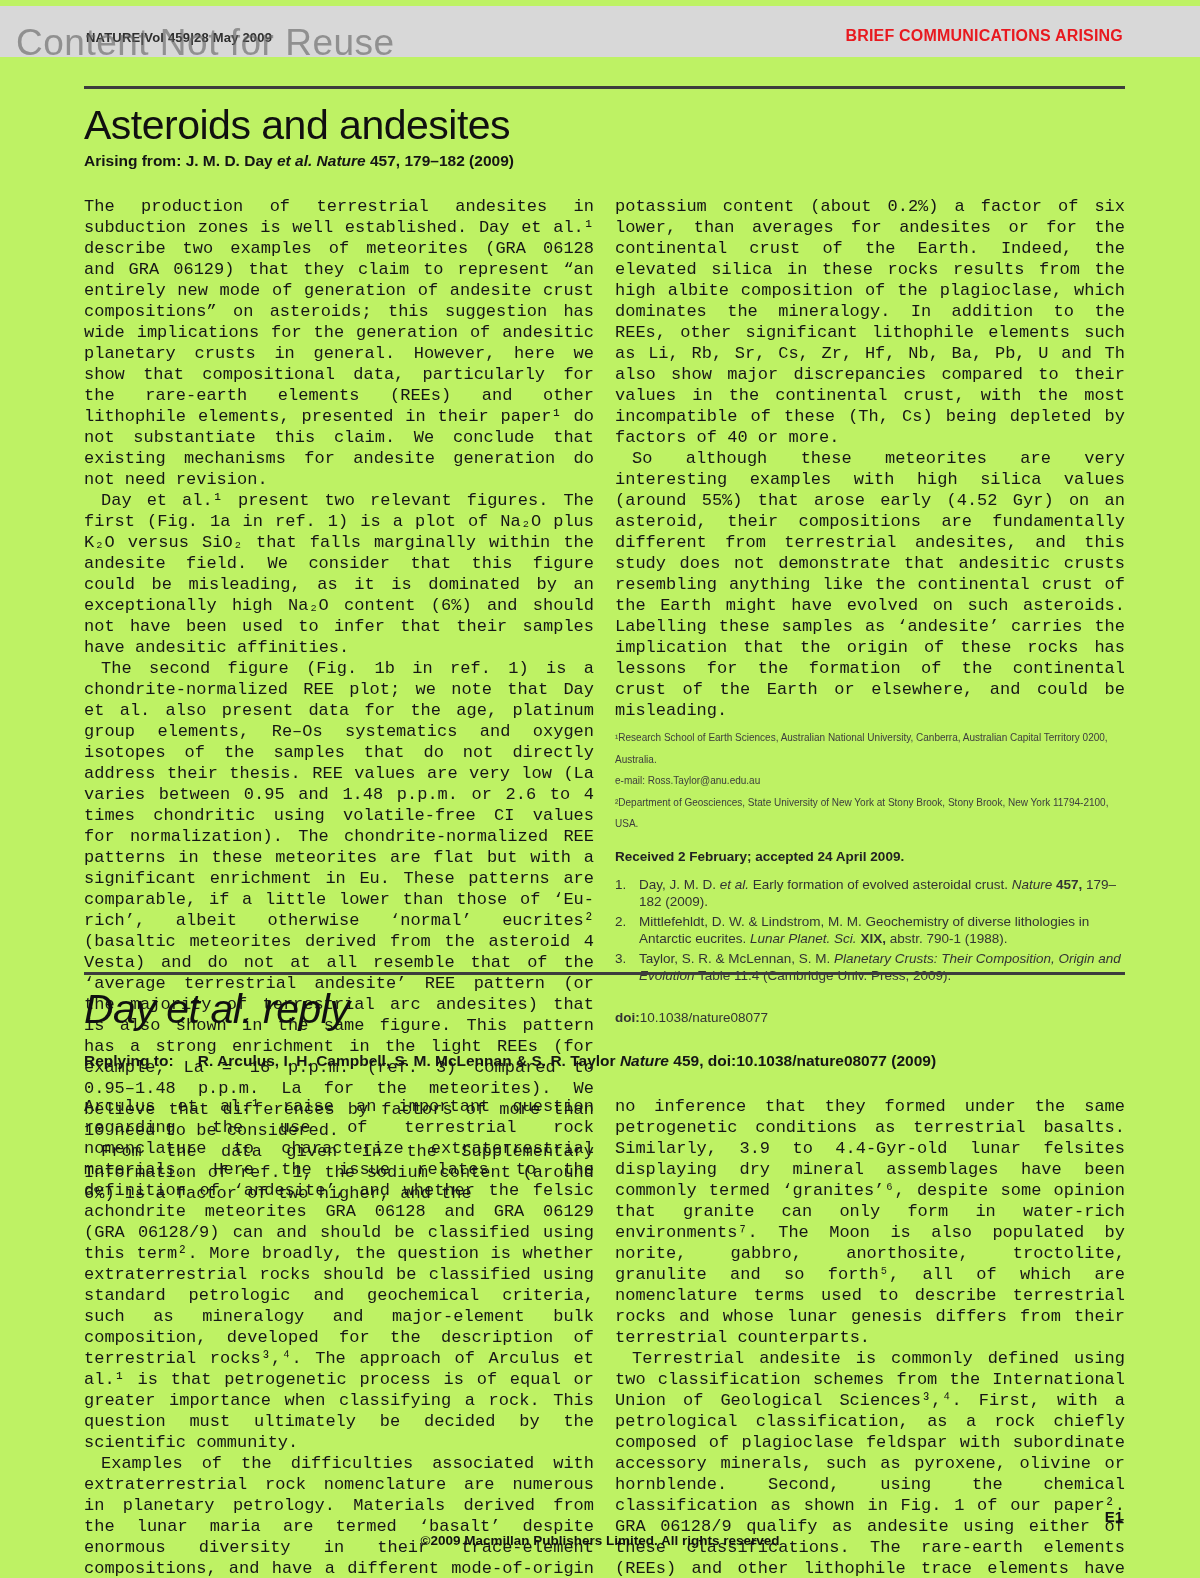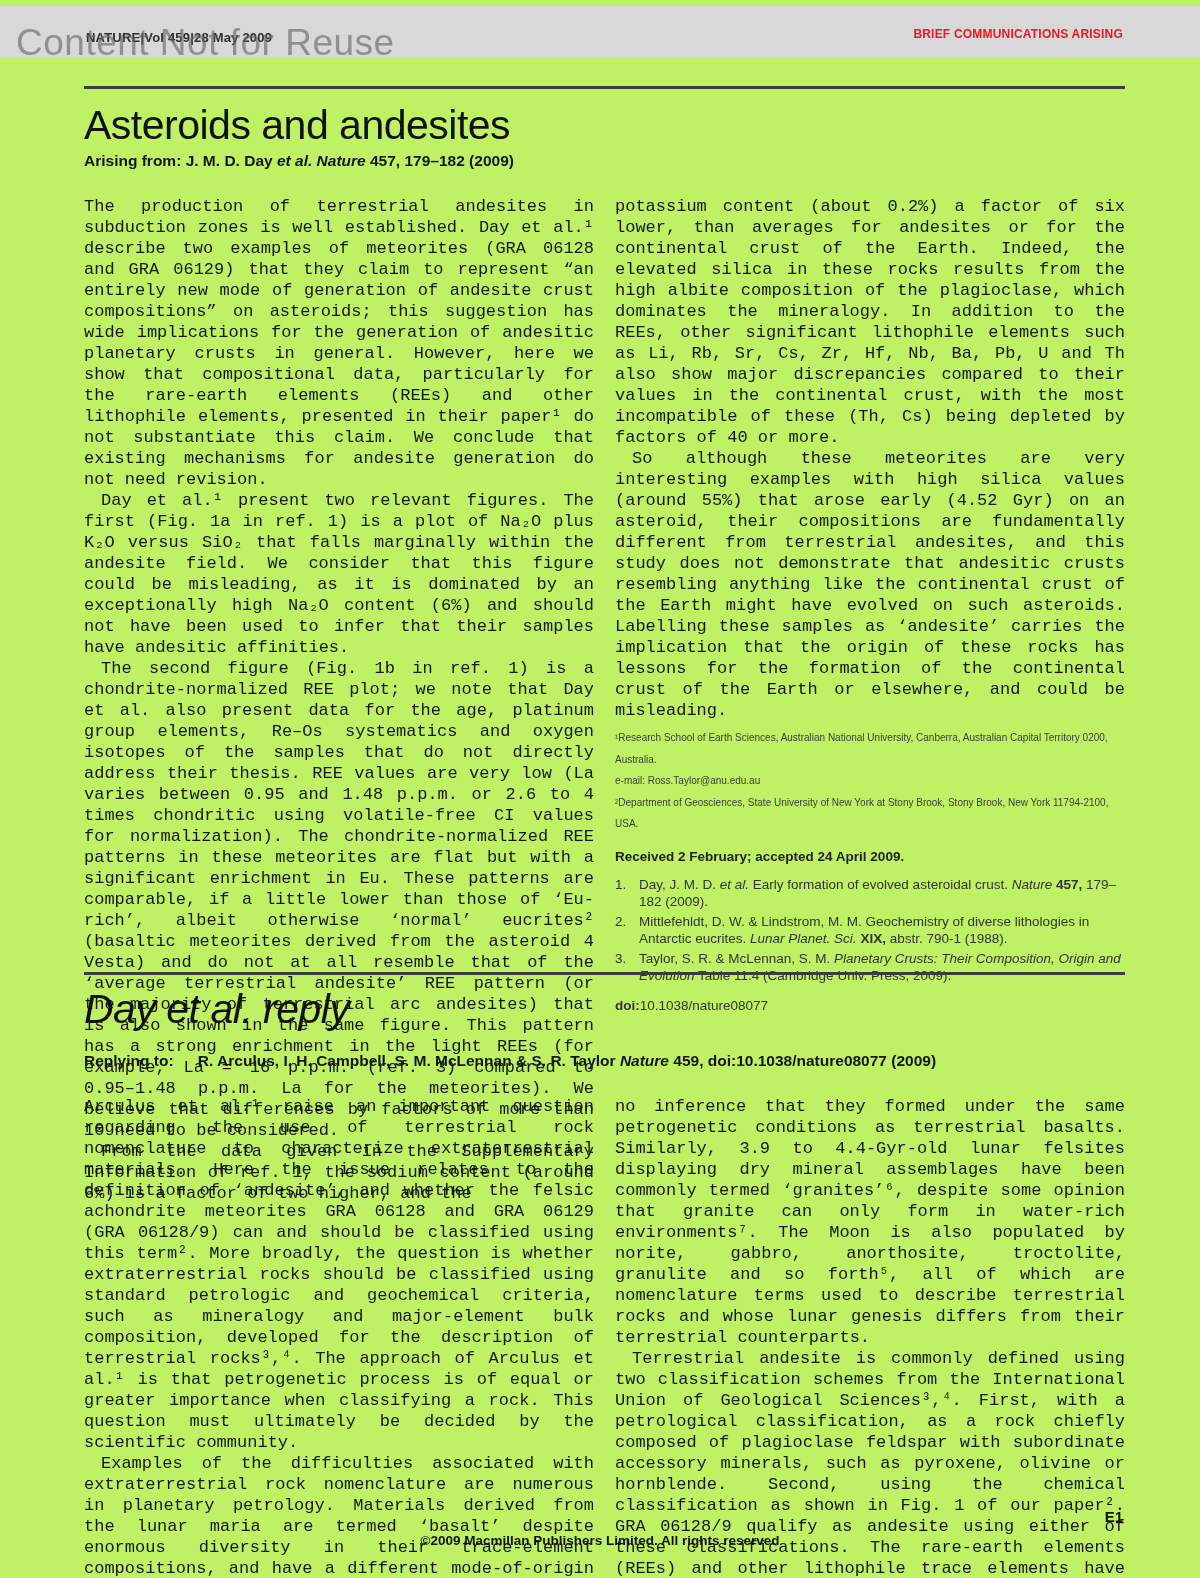--- a/index.html
+++ b/index.html
@@ -16,21 +16,21 @@
     position: absolute; left: 0; top: 6px;
     width: 100%; height: 51px;
     background: #d8d8d8;
   }
   .journal-line {
     position: absolute; left: 86px; top: 30px;
     font-size: 13px; font-weight: bold; color: #2e2e2e; letter-spacing: 0.2px;
   }
   .section-label {
     position: absolute; right: 77px; top: 27px;
-    font-size: 12px; font-weight: bold; color: #e8191f; letter-spacing: 0.2px;
+    font-size: 16px; font-weight: bold; color: #e8191f; letter-spacing: 0.2px;
   }
   .watermark {
     position: absolute; left: 16px; top: 22px;
     font-size: 37px; font-weight: 400; letter-spacing: 0.5px;
     color: rgba(100,100,100,0.62);
     pointer-events: none; white-space: nowrap;
   }
   .content { position: absolute; left: 84px; top: 0; width: 1041px; }
   .article2 { position: absolute; left: 84px; top: 972px; width: 1041px; }
   .rule { height: 3px; background: #3d3d3d; }
@@ -55,21 +55,21 @@
     margin-top: 5px; font-size: 15.5px; font-weight: bold;
     line-height: 21px; color: #181818;
   }
   .affil { font-size: 10px; line-height: 21.5px; color: #3d3d3d; }
   .affil-first { margin-top: 6px; }
   .received { margin-top: 14px; font-size: 13.5px; font-weight: bold; color: #222; }
   .refs { margin-top: 12px; font-size: 13.5px; line-height: 17px; color: #333; }
   .ref { display: flex; margin-top: 3px; }
   .ref-num { width: 24px; flex: none; }
   .ref-body { flex: 1; }
-  .doi-line { margin-top: 14px; font-size: 13.5px; color: #333; }
+  .doi-line { margin-top: 26px; font-size: 13.5px; color: #333; }
   .page-number {
     position: absolute; right: 77px; top: 1508px;
     font-size: 15px; font-weight: bold; color: #111;
   }
   .copyright {
     position: absolute; left: 0; top: 1533px; width: 100%;
     text-align: center; font-size: 13.5px; font-weight: bold; color: #111;
   }
 </style>
 </head>

